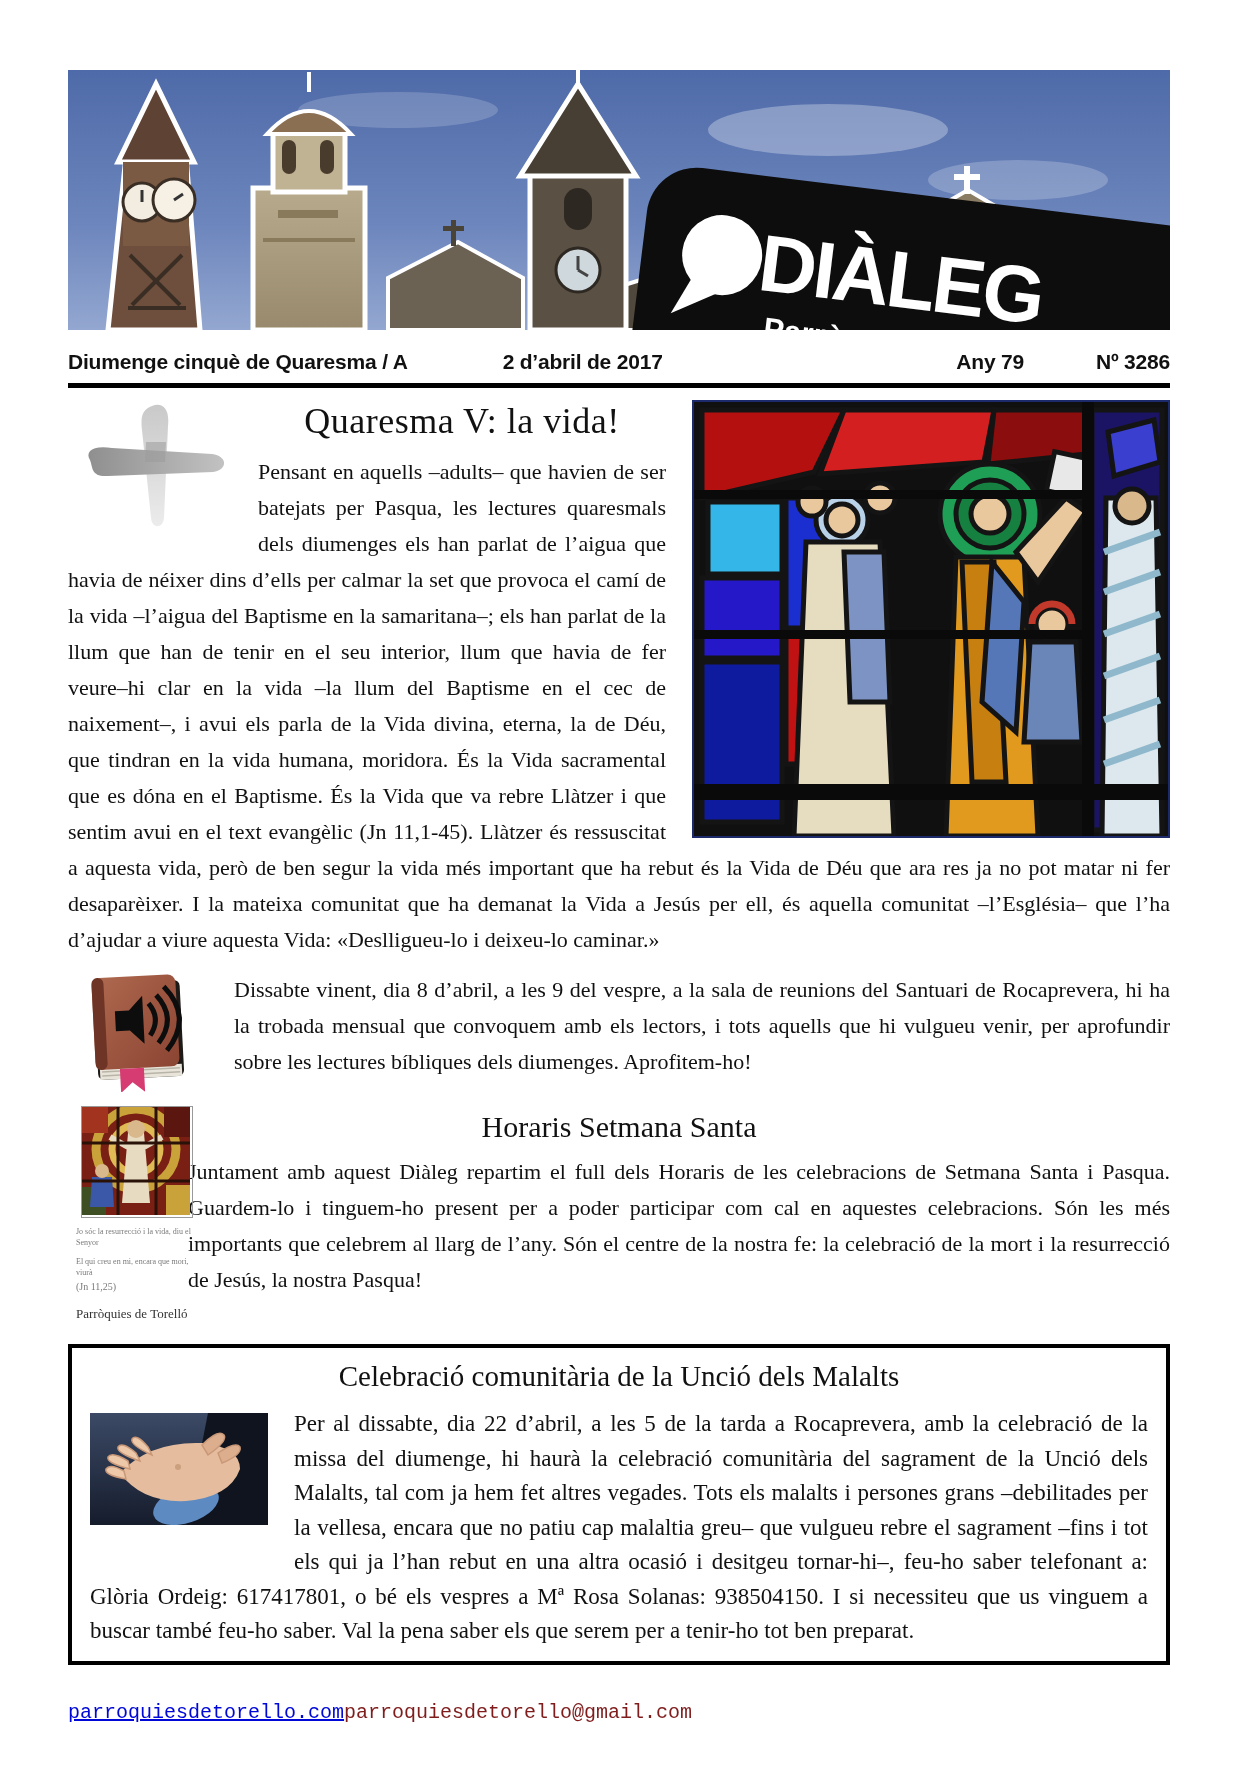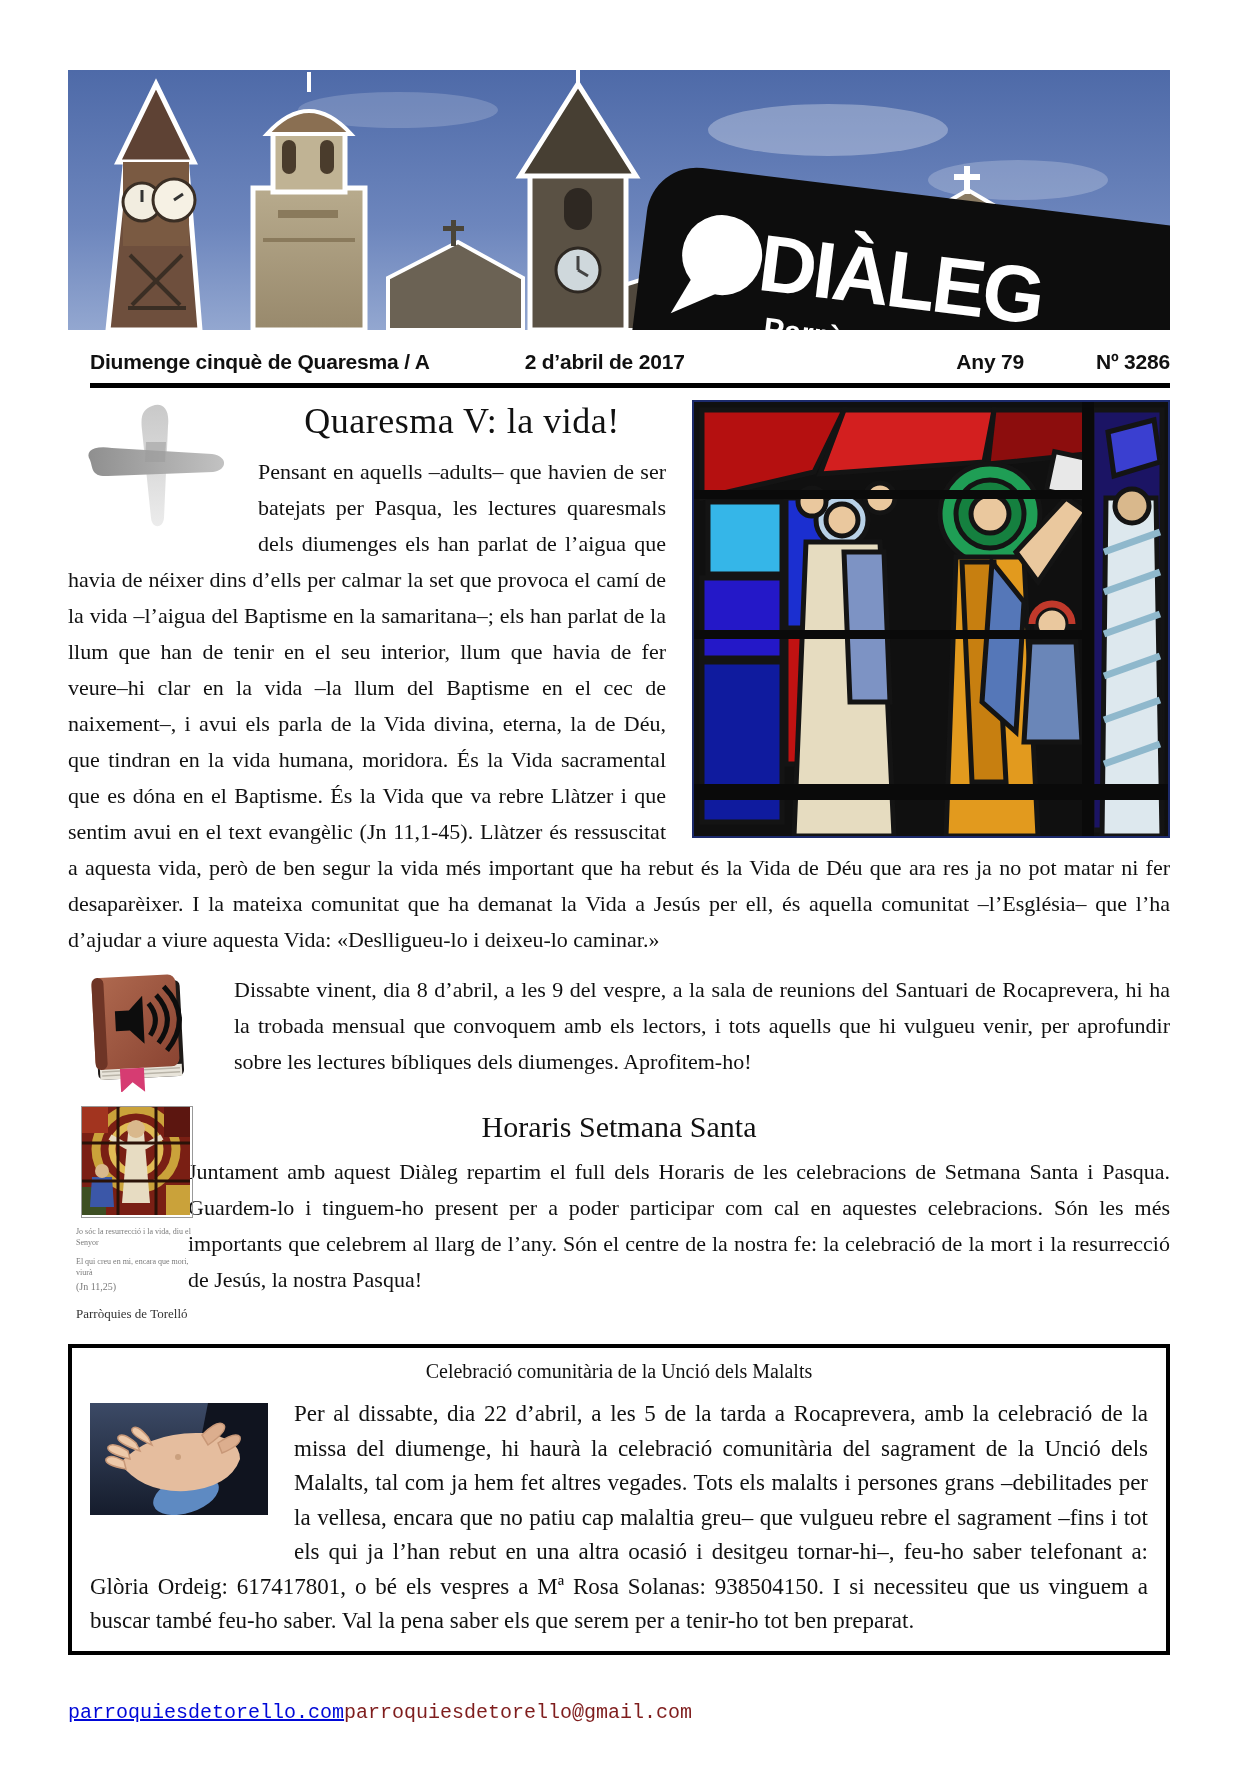--- a/index.html
+++ b/index.html
@@ -18,21 +18,20 @@
   .photo-header{position:relative;width:1102px;height:260px;overflow:hidden;background:#5f7cb8;}
   .photo-header svg{display:block;}
   
   .infobar{
     margin-top:20px;
     display:flex;align-items:baseline;
     font-family:"Liberation Sans",sans-serif;font-weight:bold;font-size:21px;
     letter-spacing:-0.2px;
     border-bottom:5px solid #000;
     padding-bottom:9px;
-    margin-left:22px;
   }
   .infobar .ib-date{margin-left:95px;}
   .infobar .ib-spacer{flex:1;}
   .infobar .ib-num{margin-left:72px;}
   
   .body-text{font-size:22px;line-height:36px;text-align:justify;margin:0;}
   h1.a-title{font-weight:normal;font-size:36px;text-align:center;margin:2px 0 12px 0;letter-spacing:0.5px;}
   h2.s-title{font-weight:normal;font-size:30px;text-align:center;margin:0 0 10px 0;}
   
   .article1{margin-top:10px;}
@@ -46,21 +45,21 @@
   
   .sec-horaris{margin-top:14px;position:relative;min-height:214px;}
   .glass-card{position:absolute;left:8px;top:-4px;width:122px;text-align:left;}
   .glass-card .thumb{width:110px;height:110px;margin:0 auto;border:1px solid #999;}
   .glass-card .cap{font-size:8px;line-height:11px;color:#7a7a7a;margin-top:8px;}
   .glass-card .cap-ref{font-size:10px;color:#7a7a7a;margin-top:3px;}
   .glass-card .cap-footer{font-size:13px;color:#333;margin-top:14px;}
   .sec-horaris .body-text{margin-left:120px;}
   
   .box-uncio{margin-top:20px;border:4px solid #000;padding:10px 18px 12px 18px;}
-  .box-uncio h2{font-size:20px;margin:2px 0 14px 0;}
+  .box-uncio h2{font-size:29px;margin:2px 0 14px 0;}
   .box-uncio .body-text{font-size:23px;line-height:34.5px;}
   .hands-float{float:left;width:178px;height:112px;margin:6px 26px 42px 0;}
   
   .footer{margin-top:auto;padding-bottom:42px;display:flex;
     font-family:Liberation Mono, monospace;font-size:20px;}
   .footer a{color:#0008d8;text-decoration:underline;}
   .footer .email{color:#7f1d1d;}
 </style>
 </head>
 <body>

